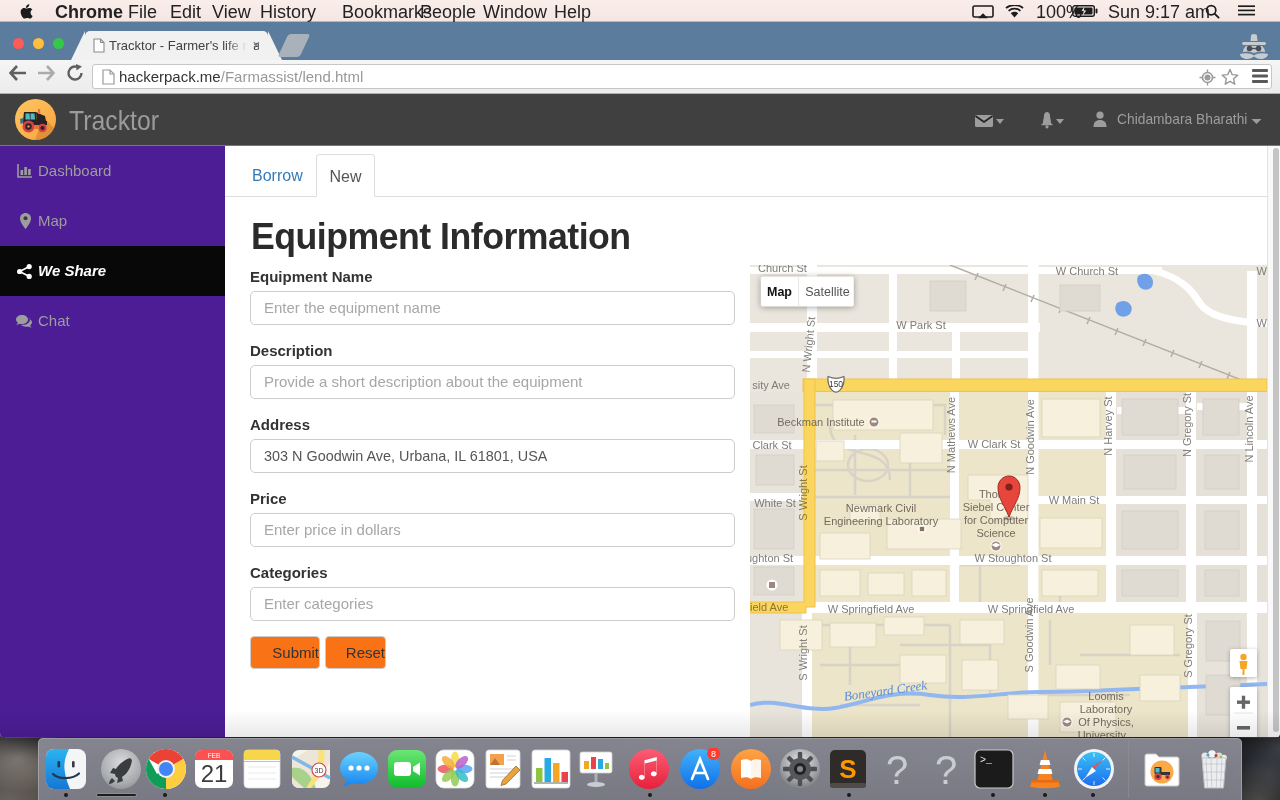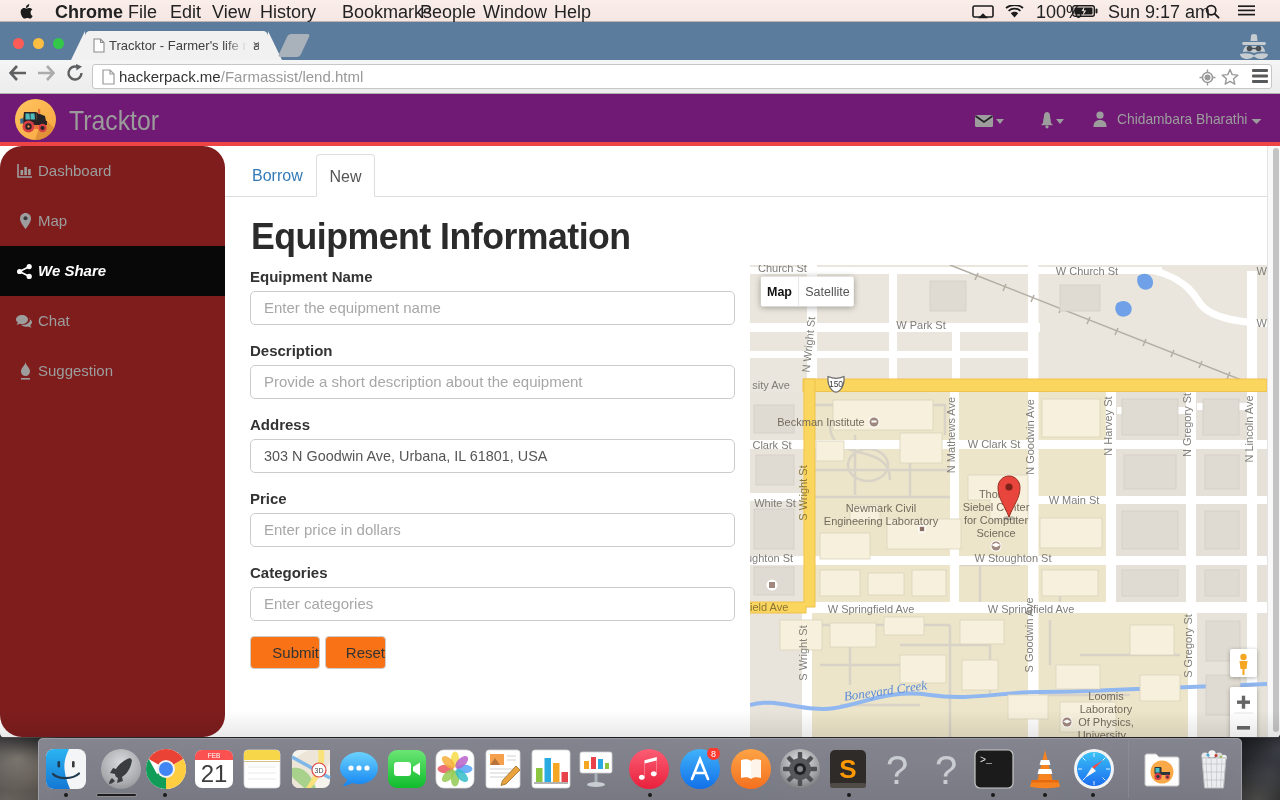--- a/index.html
+++ b/index.html
@@ -35,23 +35,23 @@
   border-width:29px 0 0 14px; border-color:transparent transparent transparent #f1f1f1; }
 #newtab { position:absolute; left:283px; top:12px; width:22px; height:23px; background:#a9b2bb;
   transform:skewX(-25deg); border-radius:3px; }
 #addrbar { position:absolute; top:38px; left:0; width:1280px; height:34px;
   background:linear-gradient(#f5f5f5,#ececec); border-bottom:1px solid #b0b0b0; }
 #urlbox { position:absolute; left:92px; top:4px; width:1180px; height:25px; background:#fff;
   border:1px solid #c6c6c6; border-radius:3px; }
 
 
 #page { position:absolute; top:72px; left:0; width:1280px; height:643px; background:#fff; }
-#pnavbar { position:absolute; top:0; left:0; width:1280px; height:52px; background:#701a75;
-  border-bottom:4px solid #ef4444; }
-#sidebar { position:absolute; top:52px; left:0; width:225px; height:591px; background:#7f1d1d;border-radius:22px; }
+#pnavbar { position:absolute; top:0; left:0; width:1280px; height:52px; background:#404040;
+  border-bottom:1px solid #ef4444; }
+#sidebar { position:absolute; top:52px; left:0; width:225px; height:591px; background:#4c1d95; }
 .sitem { position:absolute; left:0; width:225px; height:50px; color:#9d9d9d; font-size:15px; }
 .sitem .txt { position:absolute; left:38px; top:16px; }
 .sitem.active { background:#080808; color:#fff; }
 #content { position:absolute; top:52px; left:225px; width:1042px; height:591px; background:#fff; }
 #scrollbar { position:absolute; top:52px; left:1267px; width:13px; height:591px; background:#f9f9f9; border-left:1px solid #e3e3e3; }
 #scrollthumb { position:absolute; left:5px; top:2px; width:6px; height:584px; background:#c4c4c4; border-radius:3px; }
 
 
 #tabs { position:absolute; top:0; left:0; width:1042px; height:51px; border-bottom:1px solid #ddd; }
 #tabBorrow { position:absolute; left:27px; top:21px; color:#337ab7; font-size:16px; }
@@ -230,27 +230,20 @@
           </svg>
           <span class="txt" style="font-weight:bold;font-style:italic;">We Share</span>
         </div>
         <div class="sitem" style="top:150px;">
           <svg style="position:absolute;left:16px;top:19px;" width="17" height="13" viewBox="0 0 17 13">
             <path d="M6,0 C9.3,0 12,2 12,4.5 C12,7 9.3,9 6,9 C5.2,9 4.4,8.9 3.7,8.7 C2.7,9.4 1.5,9.8 0.3,9.8 C1.1,9.1 1.6,8.3 1.8,7.5 C0.7,6.7 0,5.7 0,4.5 C0,2 2.7,0 6,0 Z" fill="#9d9d9d"></path>
             <path d="M13.5,4.5 C15.5,5.2 17,6.7 17,8.3 C17,9.5 16.3,10.5 15.2,11.3 C15.4,12.1 15.9,12.9 16.7,13.6 C15.5,13.6 14.3,13.2 13.3,12.5 C12.6,12.7 11.8,12.8 11,12.8 C8.8,12.8 6.9,11.9 5.9,10.6 C6.6,10.7 7.3,10.8 8,10.8 C11.9,10.8 15,8.5 15,5.7 C15,5.3 14.9,4.9 14.8,4.5 Z" fill="#9d9d9d" transform="translate(-1,-1)"></path>
           </svg>
           <span class="txt">Chat</span>
         </div>
-        <div class="sitem" style="top:200px;">
-          <svg style="position:absolute;left:19px;top:16px;" width="13" height="18" viewBox="0 0 13 18">
-            <path d="M6.5,0 C6.5,3 11,5.5 11,9.5 C11,12 9,14 6.5,14 C4,14 2,12 2,9.5 C2,5.5 6.5,3 6.5,0 Z" fill="#9d9d9d"></path>
-            <line x1="2" y1="16.8" x2="11" y2="16.8" stroke="#9d9d9d" stroke-width="1.6"></line>
-          </svg>
-          <span class="txt">Suggestion</span>
-        </div>
       </div>
       <div id="content">
         <div id="tabs">
           <span id="tabBorrow">Borrow</span>
           <div id="tabNew">New</div>
         </div>
         <h1>Equipment Information</h1>
         <div class="fgroup" style="top:122px;"><span class="flabel">Equipment Name</span><div class="finput">Enter the equipment name</div></div>
         <div class="fgroup" style="top:196px;"><span class="flabel">Description</span><div class="finput">Provide a short description about the equipment</div></div>
         <div class="fgroup" style="top:270px;"><span class="flabel">Address</span><div class="finput filled"><span style="display:inline-block;transform:scaleX(0.96);transform-origin:left center;">303 N Goodwin Ave, Urbana, IL 61801, USA</span></div></div>

